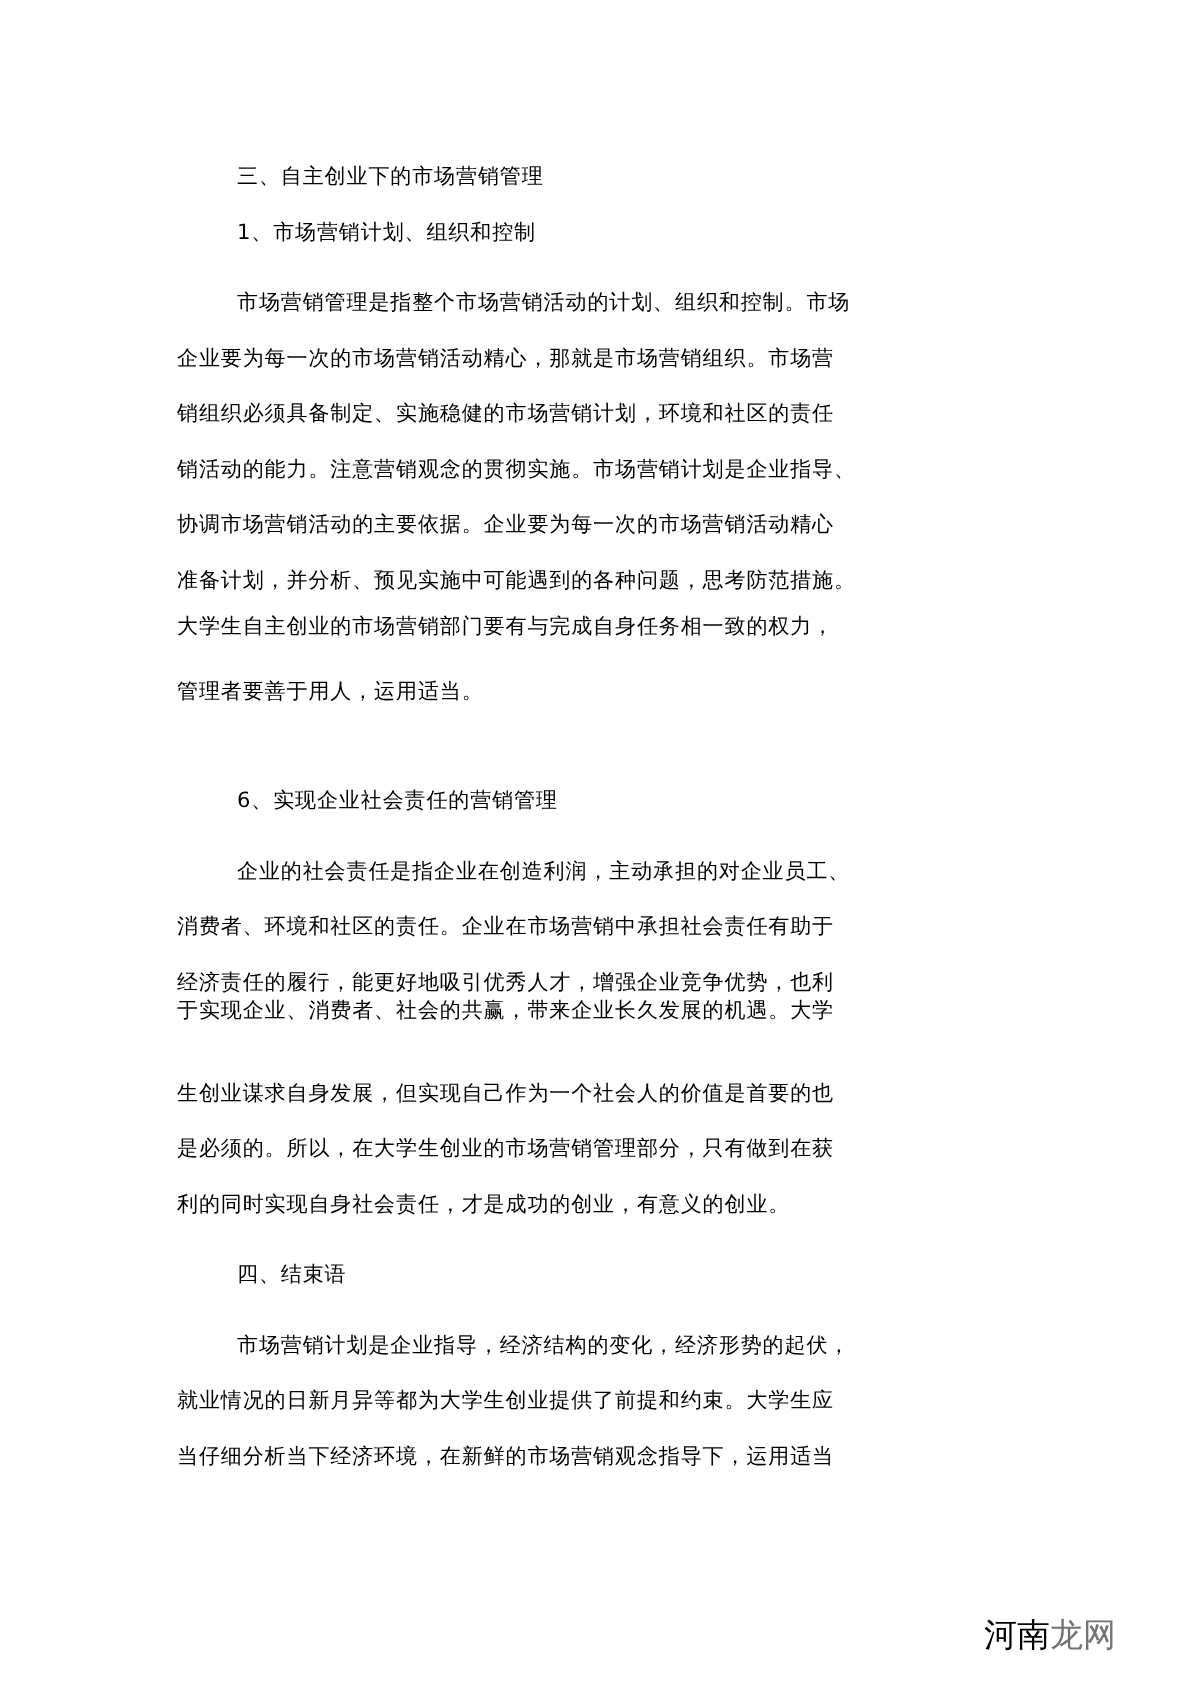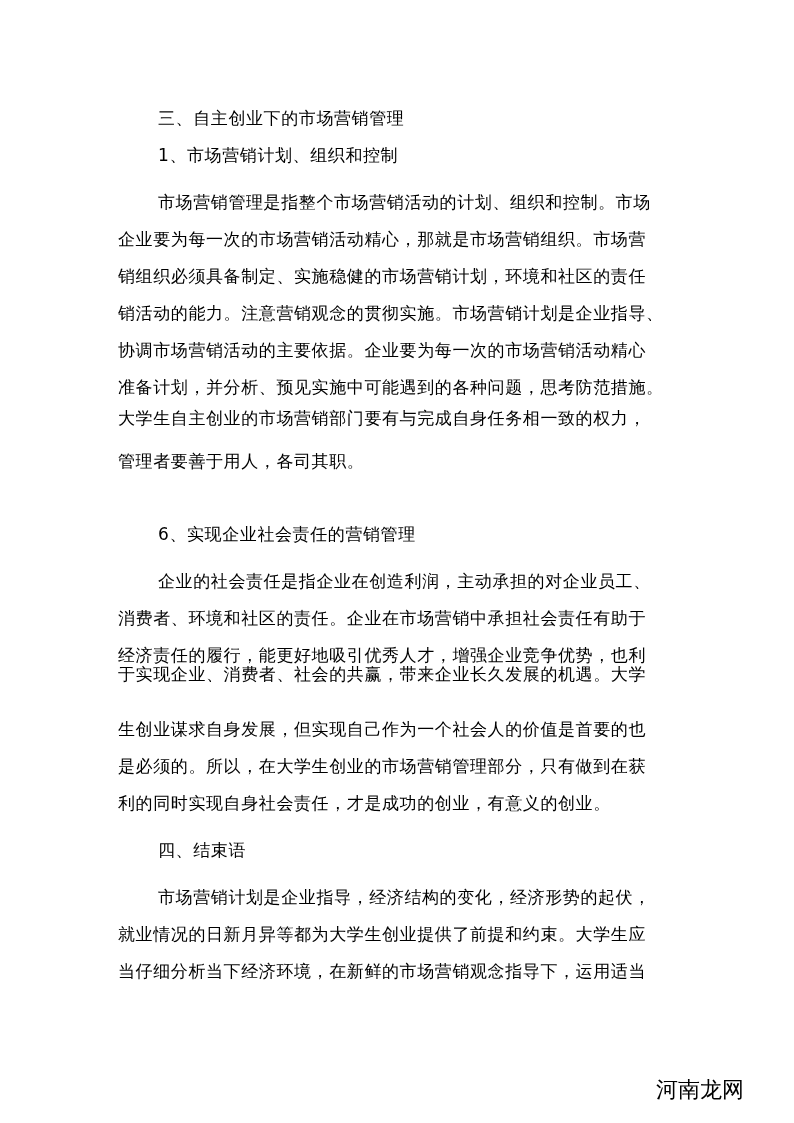--- a/index.html
+++ b/index.html
@@ -19,53 +19,53 @@
       position: absolute;
       left: 118px;
       top: 100px;
       width: 560px;
     }
     .line {
       position: absolute;
       left: 0;
       height: 36px;
       line-height: 36px;
-      font-size: 17px;
+      font-size: 14px;
       white-space: nowrap;
       letter-spacing: 0.6px;
       text-align: center;
     }
     .indent {
       left: 40px;
     }
     .watermark {
       position: absolute;
       left: 656px;
       top: 1075px;
       font-size: 22px;
       letter-spacing: 0px;
       font-family: "DejaVu Sans", sans-serif;
     }
     .wm-a { color: #000000; }
-    .wm-b { color: #000000; }
+    .wm-b { color: #737373; }
   </style>
 </head>
 <body>
 
 <div class="page">
   <div class="line indent" style="top:0px">三、自主创业下的市场营销管理</div>
   <div class="line indent" style="top:37px">1、市场营销计划、组织和控制</div>
   <div class="line indent" style="top:84px">市场营销管理是指整个市场营销活动的计划、组织和控制。市场</div>
   <div class="line" style="top:121px">企业要为每一次的市场营销活动精心，那就是市场营销组织。市场营</div>
   <div class="line" style="top:158px">销组织必须具备制定、实施稳健的市场营销计划，环境和社区的责任</div>
   <div class="line" style="top:195px">销活动的能力。注意营销观念的贯彻实施。市场营销计划是企业指导、</div>
   <div class="line" style="top:232px">协调市场营销活动的主要依据。企业要为每一次的市场营销活动精心</div>
   <div class="line" style="top:269px">准备计划，并分析、预见实施中可能遇到的各种问题，思考防范措施。</div>
   <div class="line" style="top:300px">大学生自主创业的市场营销部门要有与完成自身任务相一致的权力，</div>
-  <div class="line" style="top:343px">管理者要善于用人，各司其职。</div>
+  <div class="line" style="top:343px">管理者要善于用人，运用适当。</div>
   <div class="line indent" style="top:416px">6、实现企业社会责任的营销管理</div>
   <div class="line indent" style="top:463px">企业的社会责任是指企业在创造利润，主动承担的对企业员工、</div>
   <div class="line" style="top:500px">消费者、环境和社区的责任。企业在市场营销中承担社会责任有助于</div>
   <div class="line" style="top:537px">经济责任的履行，能更好地吸引优秀人才，增强企业竞争优势，也利</div>
   <div class="line" style="top:556px">于实现企业、消费者、社会的共赢，带来企业长久发展的机遇。大学</div>
   <div class="line" style="top:611px">生创业谋求自身发展，但实现自己作为一个社会人的价值是首要的也</div>
   <div class="line" style="top:648px">是必须的。所以，在大学生创业的市场营销管理部分，只有做到在获</div>
   <div class="line" style="top:685px">利的同时实现自身社会责任，才是成功的创业，有意义的创业。</div>
   <div class="line indent" style="top:732px">四、结束语</div>
   <div class="line indent" style="top:779px">市场营销计划是企业指导，经济结构的变化，经济形势的起伏，</div>

